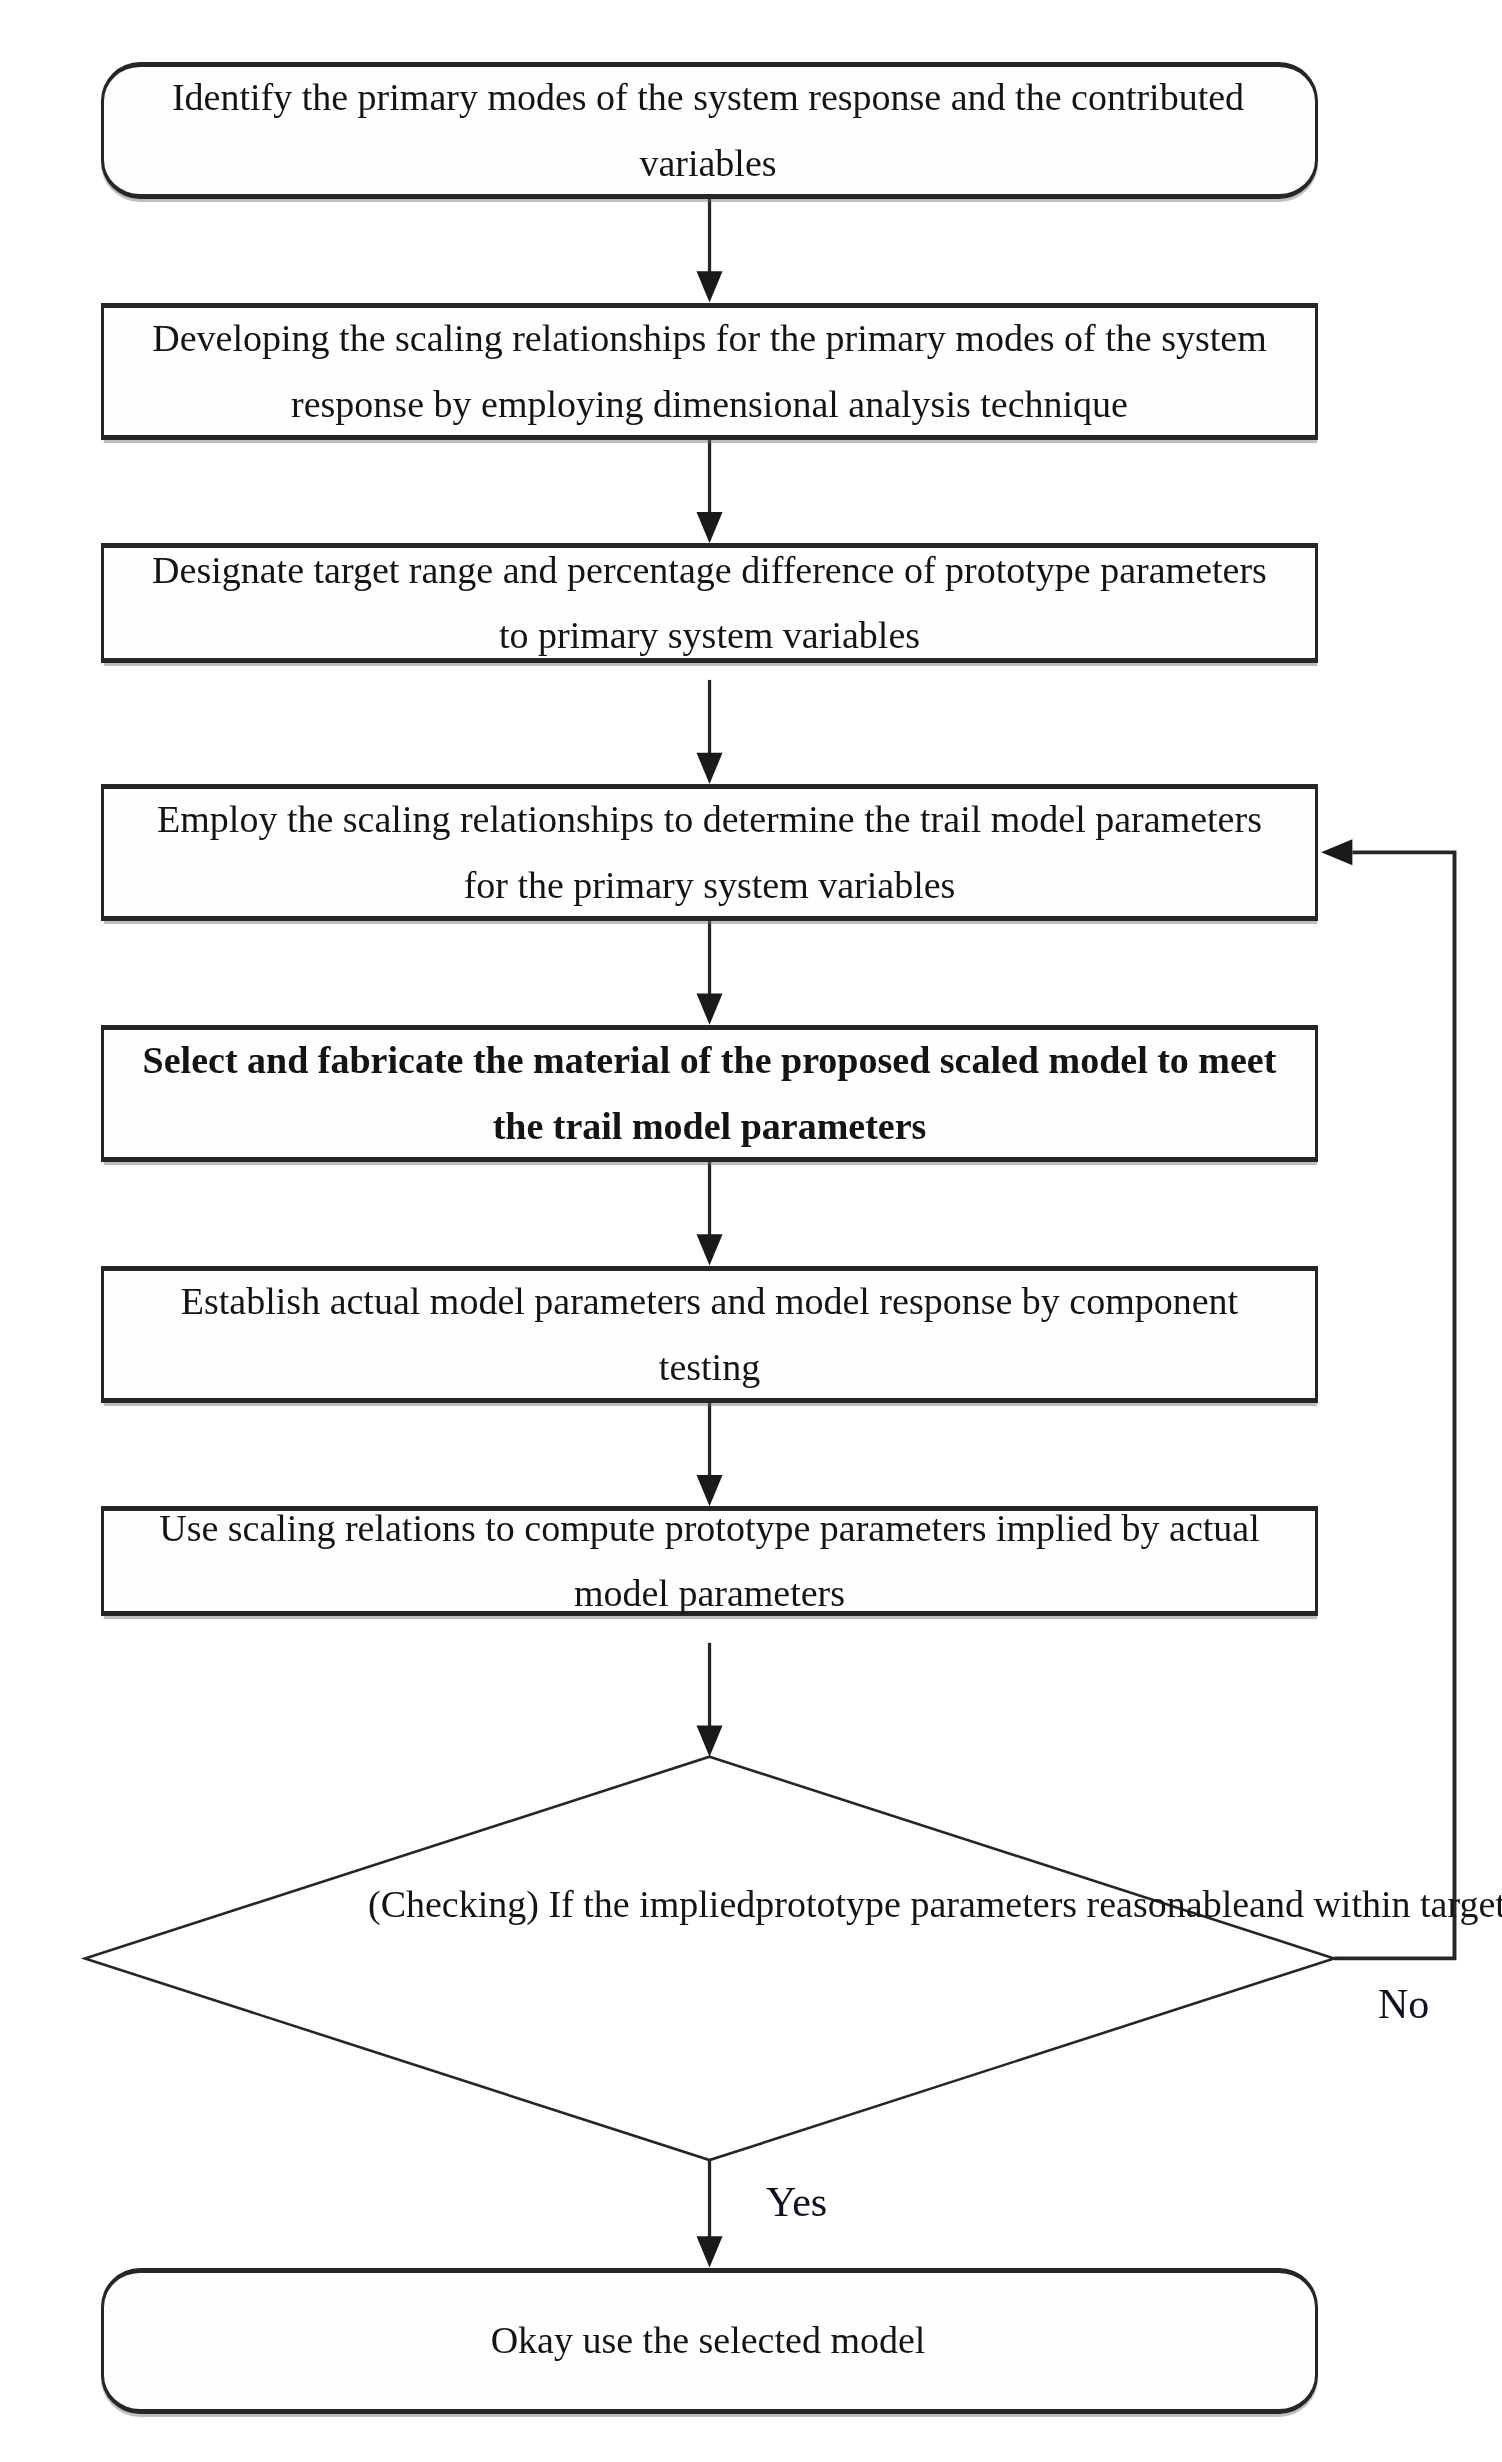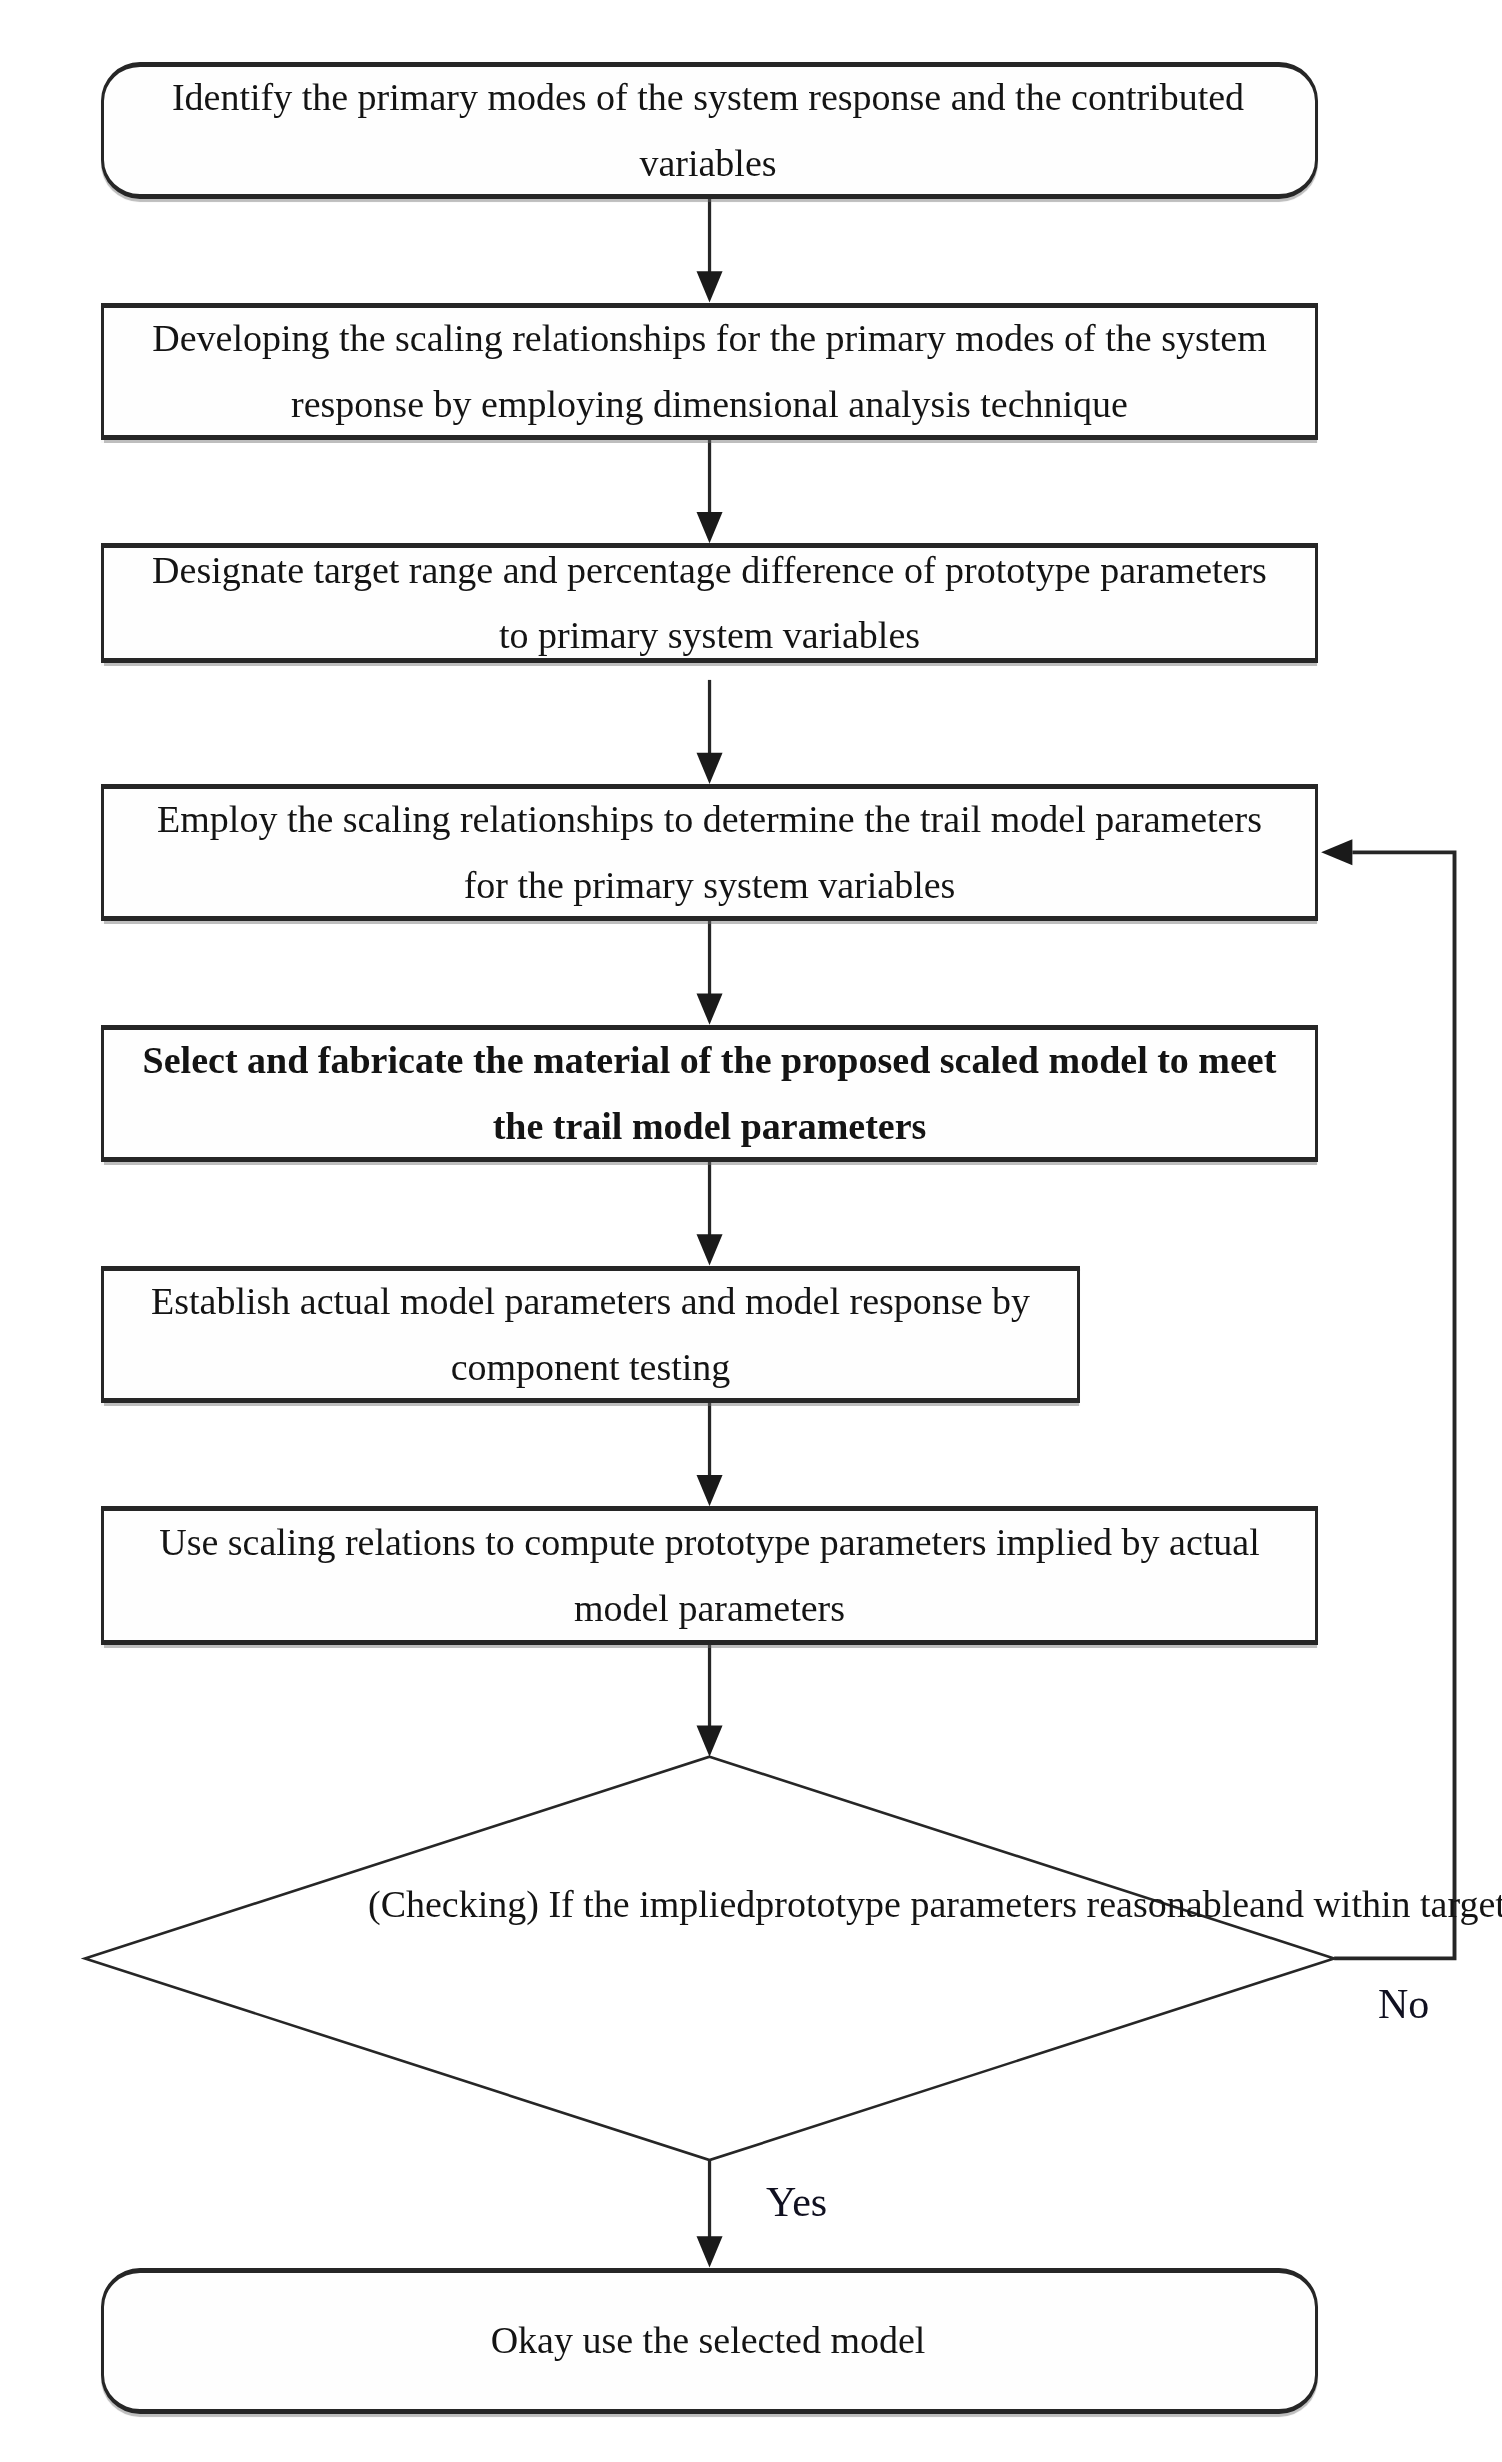--- a/index.html
+++ b/index.html
@@ -111,25 +111,25 @@
   </div>
 
   <div class="node" style="left:101px; top:784px; width:1217px; height:137px;">
     <span>Employ the scaling relationships to determine the trail model parameters for the primary system variables</span>
   </div>
 
   <div class="node" style="left:101px; top:1025px; width:1217px; height:137px;font-weight:bold;">
     <span>Select and fabricate the material of the proposed scaled model to meet the trail model parameters</span>
   </div>
 
-  <div class="node" style="left:101px; top:1266px; width:979px; height:137px;">
+  <div class="node" style="left:101px; top:1266px; width:1217px; height:137px;">
     <span>Establish actual model parameters and model response by component testing</span>
   </div>
 
-  <div class="node" style="left:101px; top:1506px; width:1217px; height:139px;">
+  <div class="node" style="left:101px; top:1506px; width:1217px; height:110px;">
     <span>Use scaling relations to compute prototype parameters implied by actual model parameters</span>
   </div>
 
   <div class="diamond-text">
     <span class="dline">(Checking) If the implied</span>
     <span class="dline">prototype parameters reasonable</span>
     <span class="dline">and within target rang</span>
   </div>
 
   <div class="edge-label label-no">No</div>

